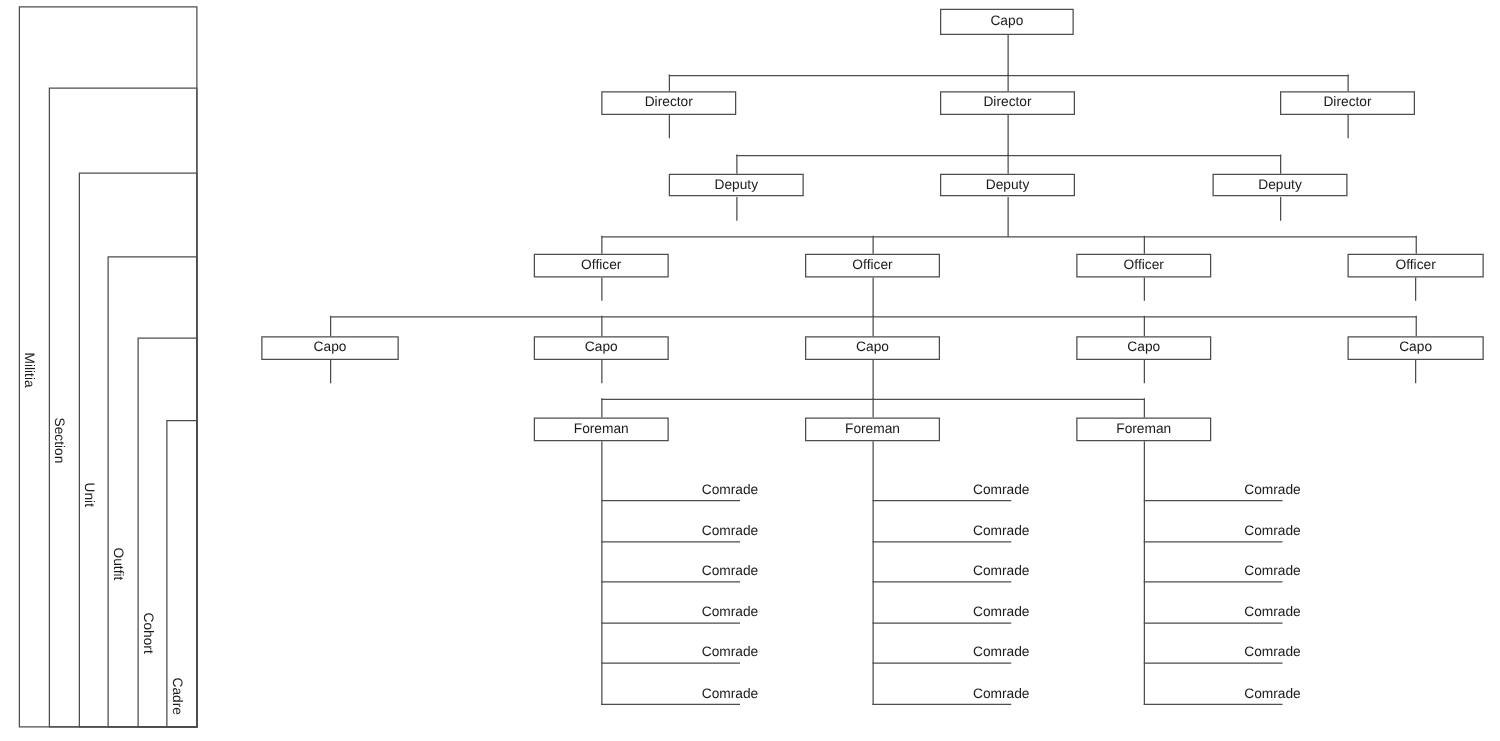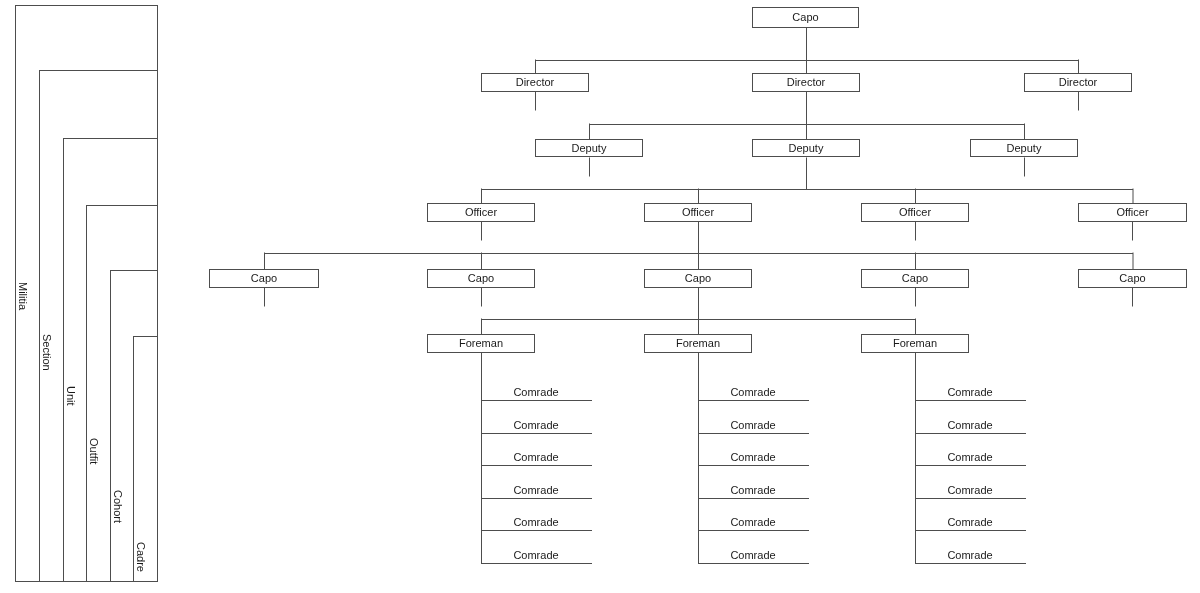--- a/index.html
+++ b/index.html
@@ -22,20 +22,21 @@
     display:flex;align-items:center;justify-content:center;
     white-space:nowrap;
   }
   .leaf-label{
     position:absolute;
     font-size:11px;
     color:#1a1a1a;
     text-align:center;
     white-space:nowrap;
     line-height:1;
+    margin-left:48px;
   }
   .bracket-label{
     position:absolute;
     font-size:11px;
     color:#1a1a1a;
     white-space:nowrap;
     transform-origin:left top;
     transform:rotate(90deg);
     line-height:1;
   }

